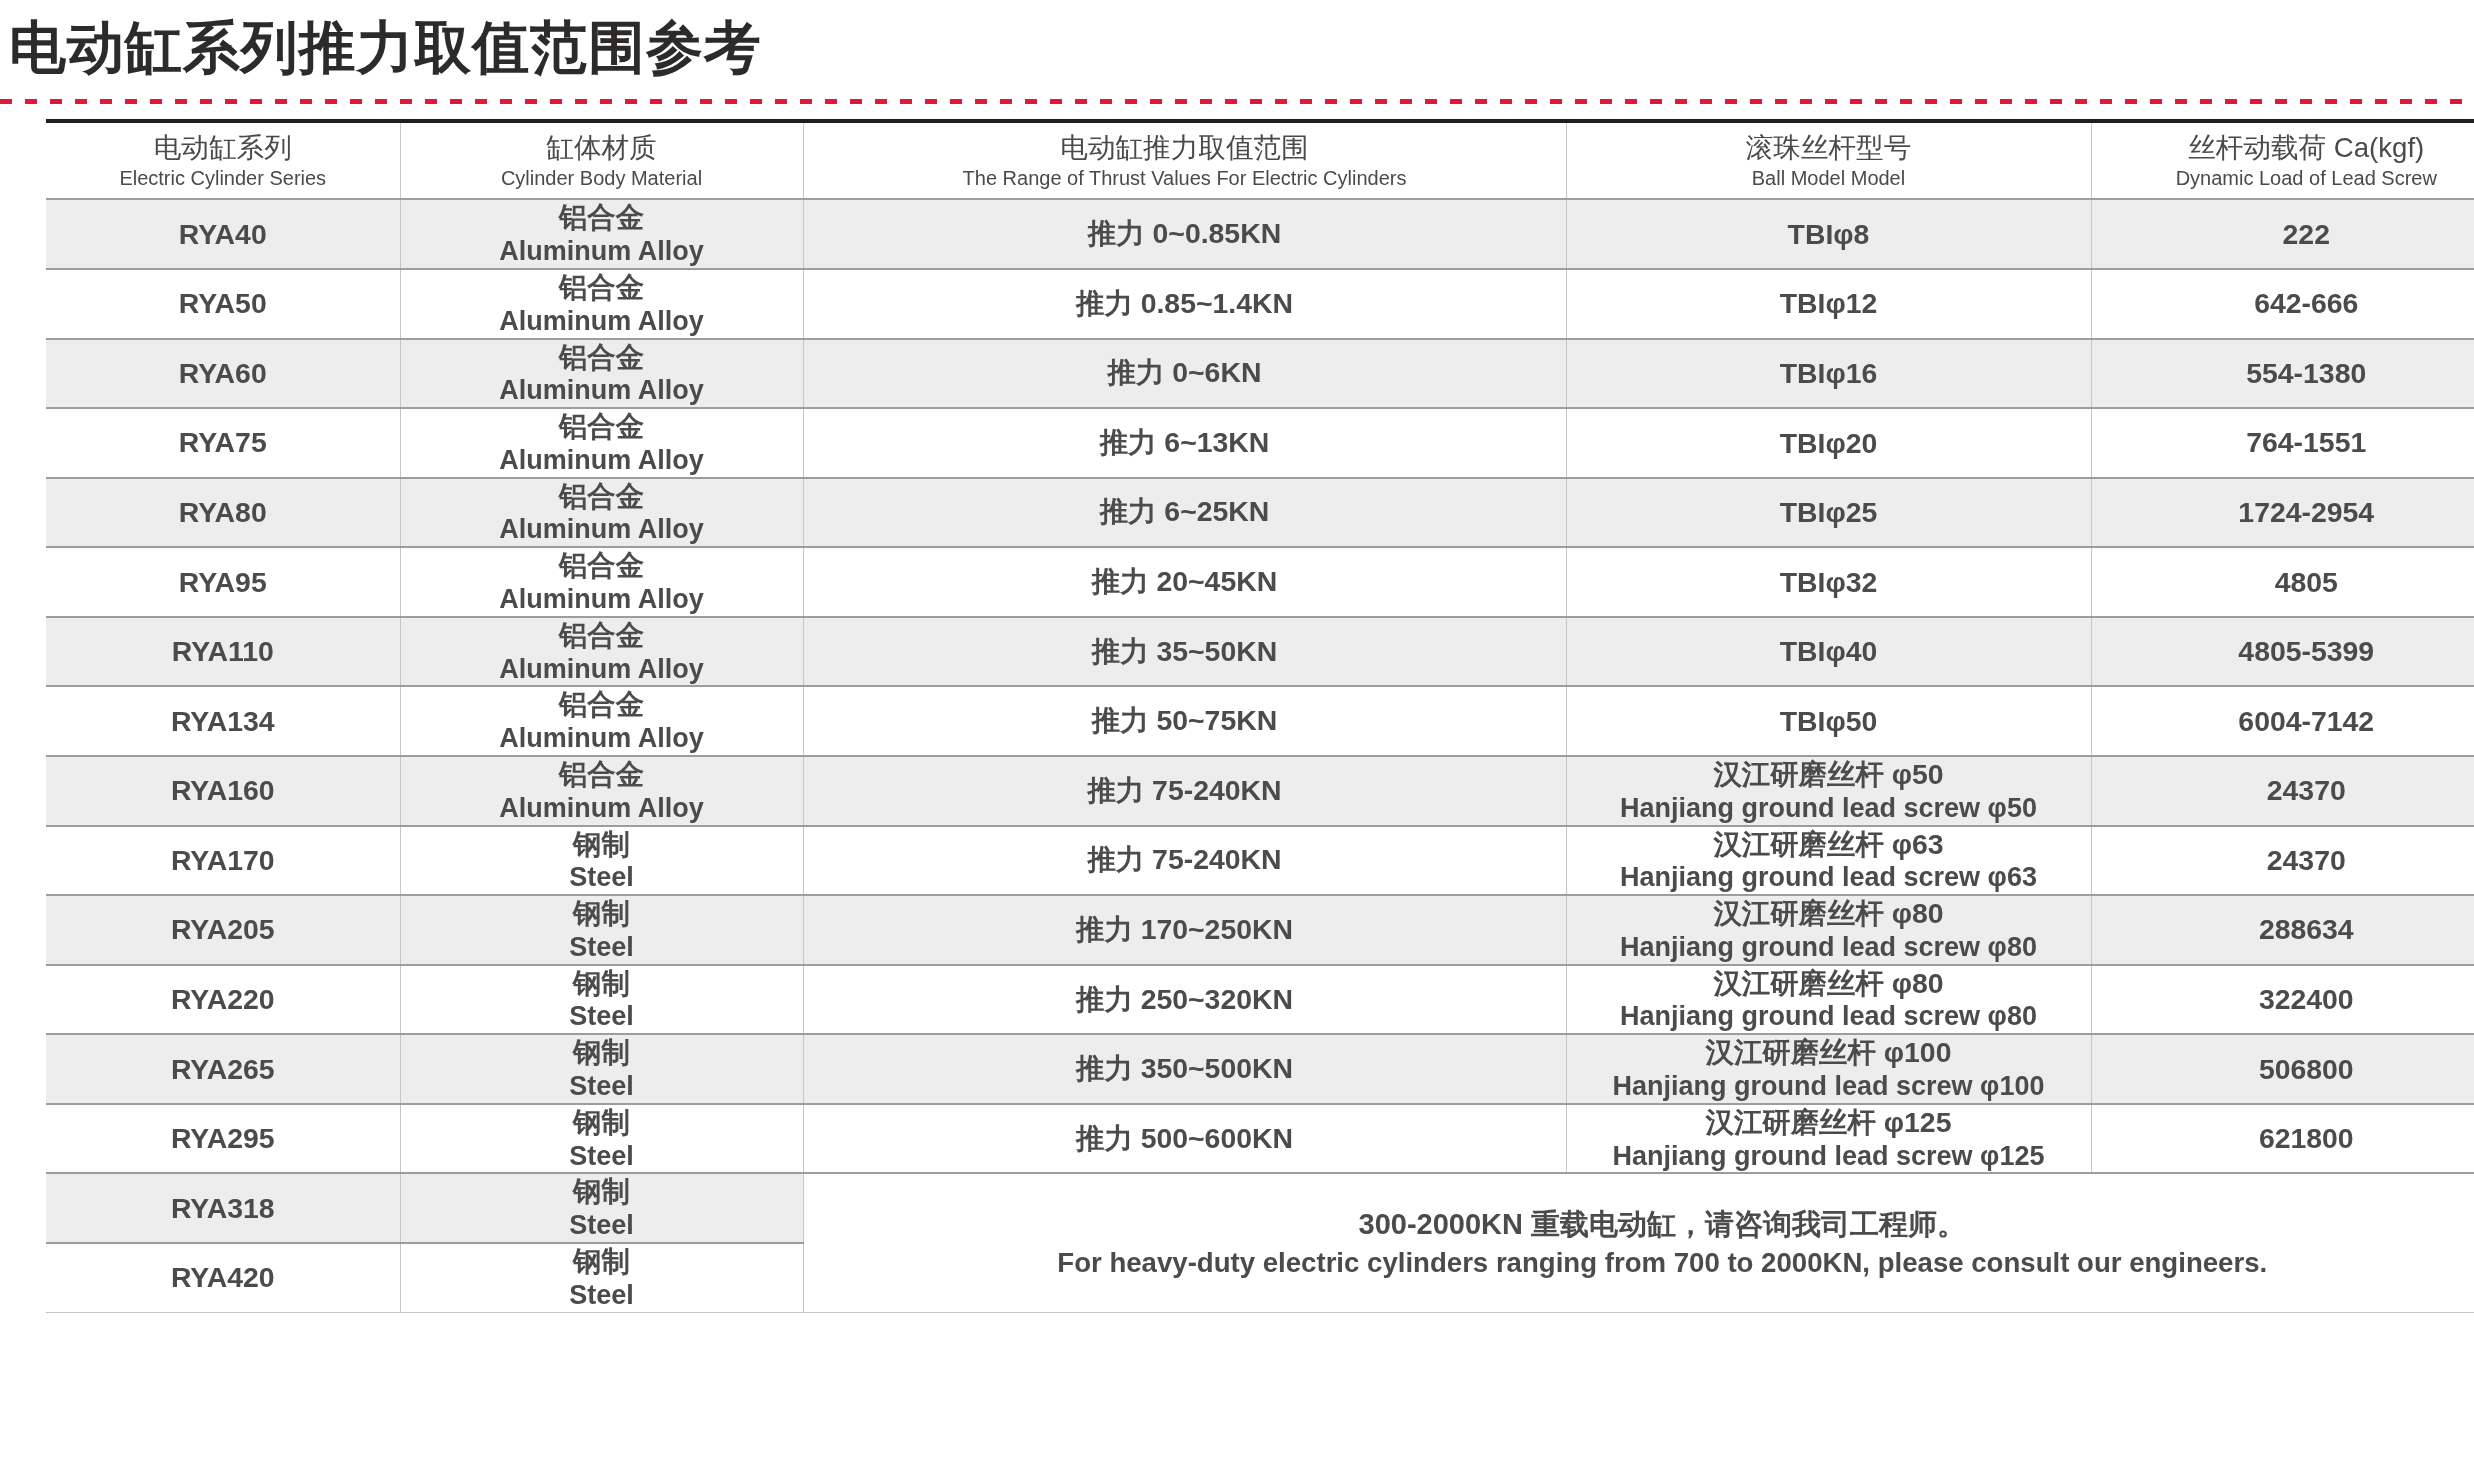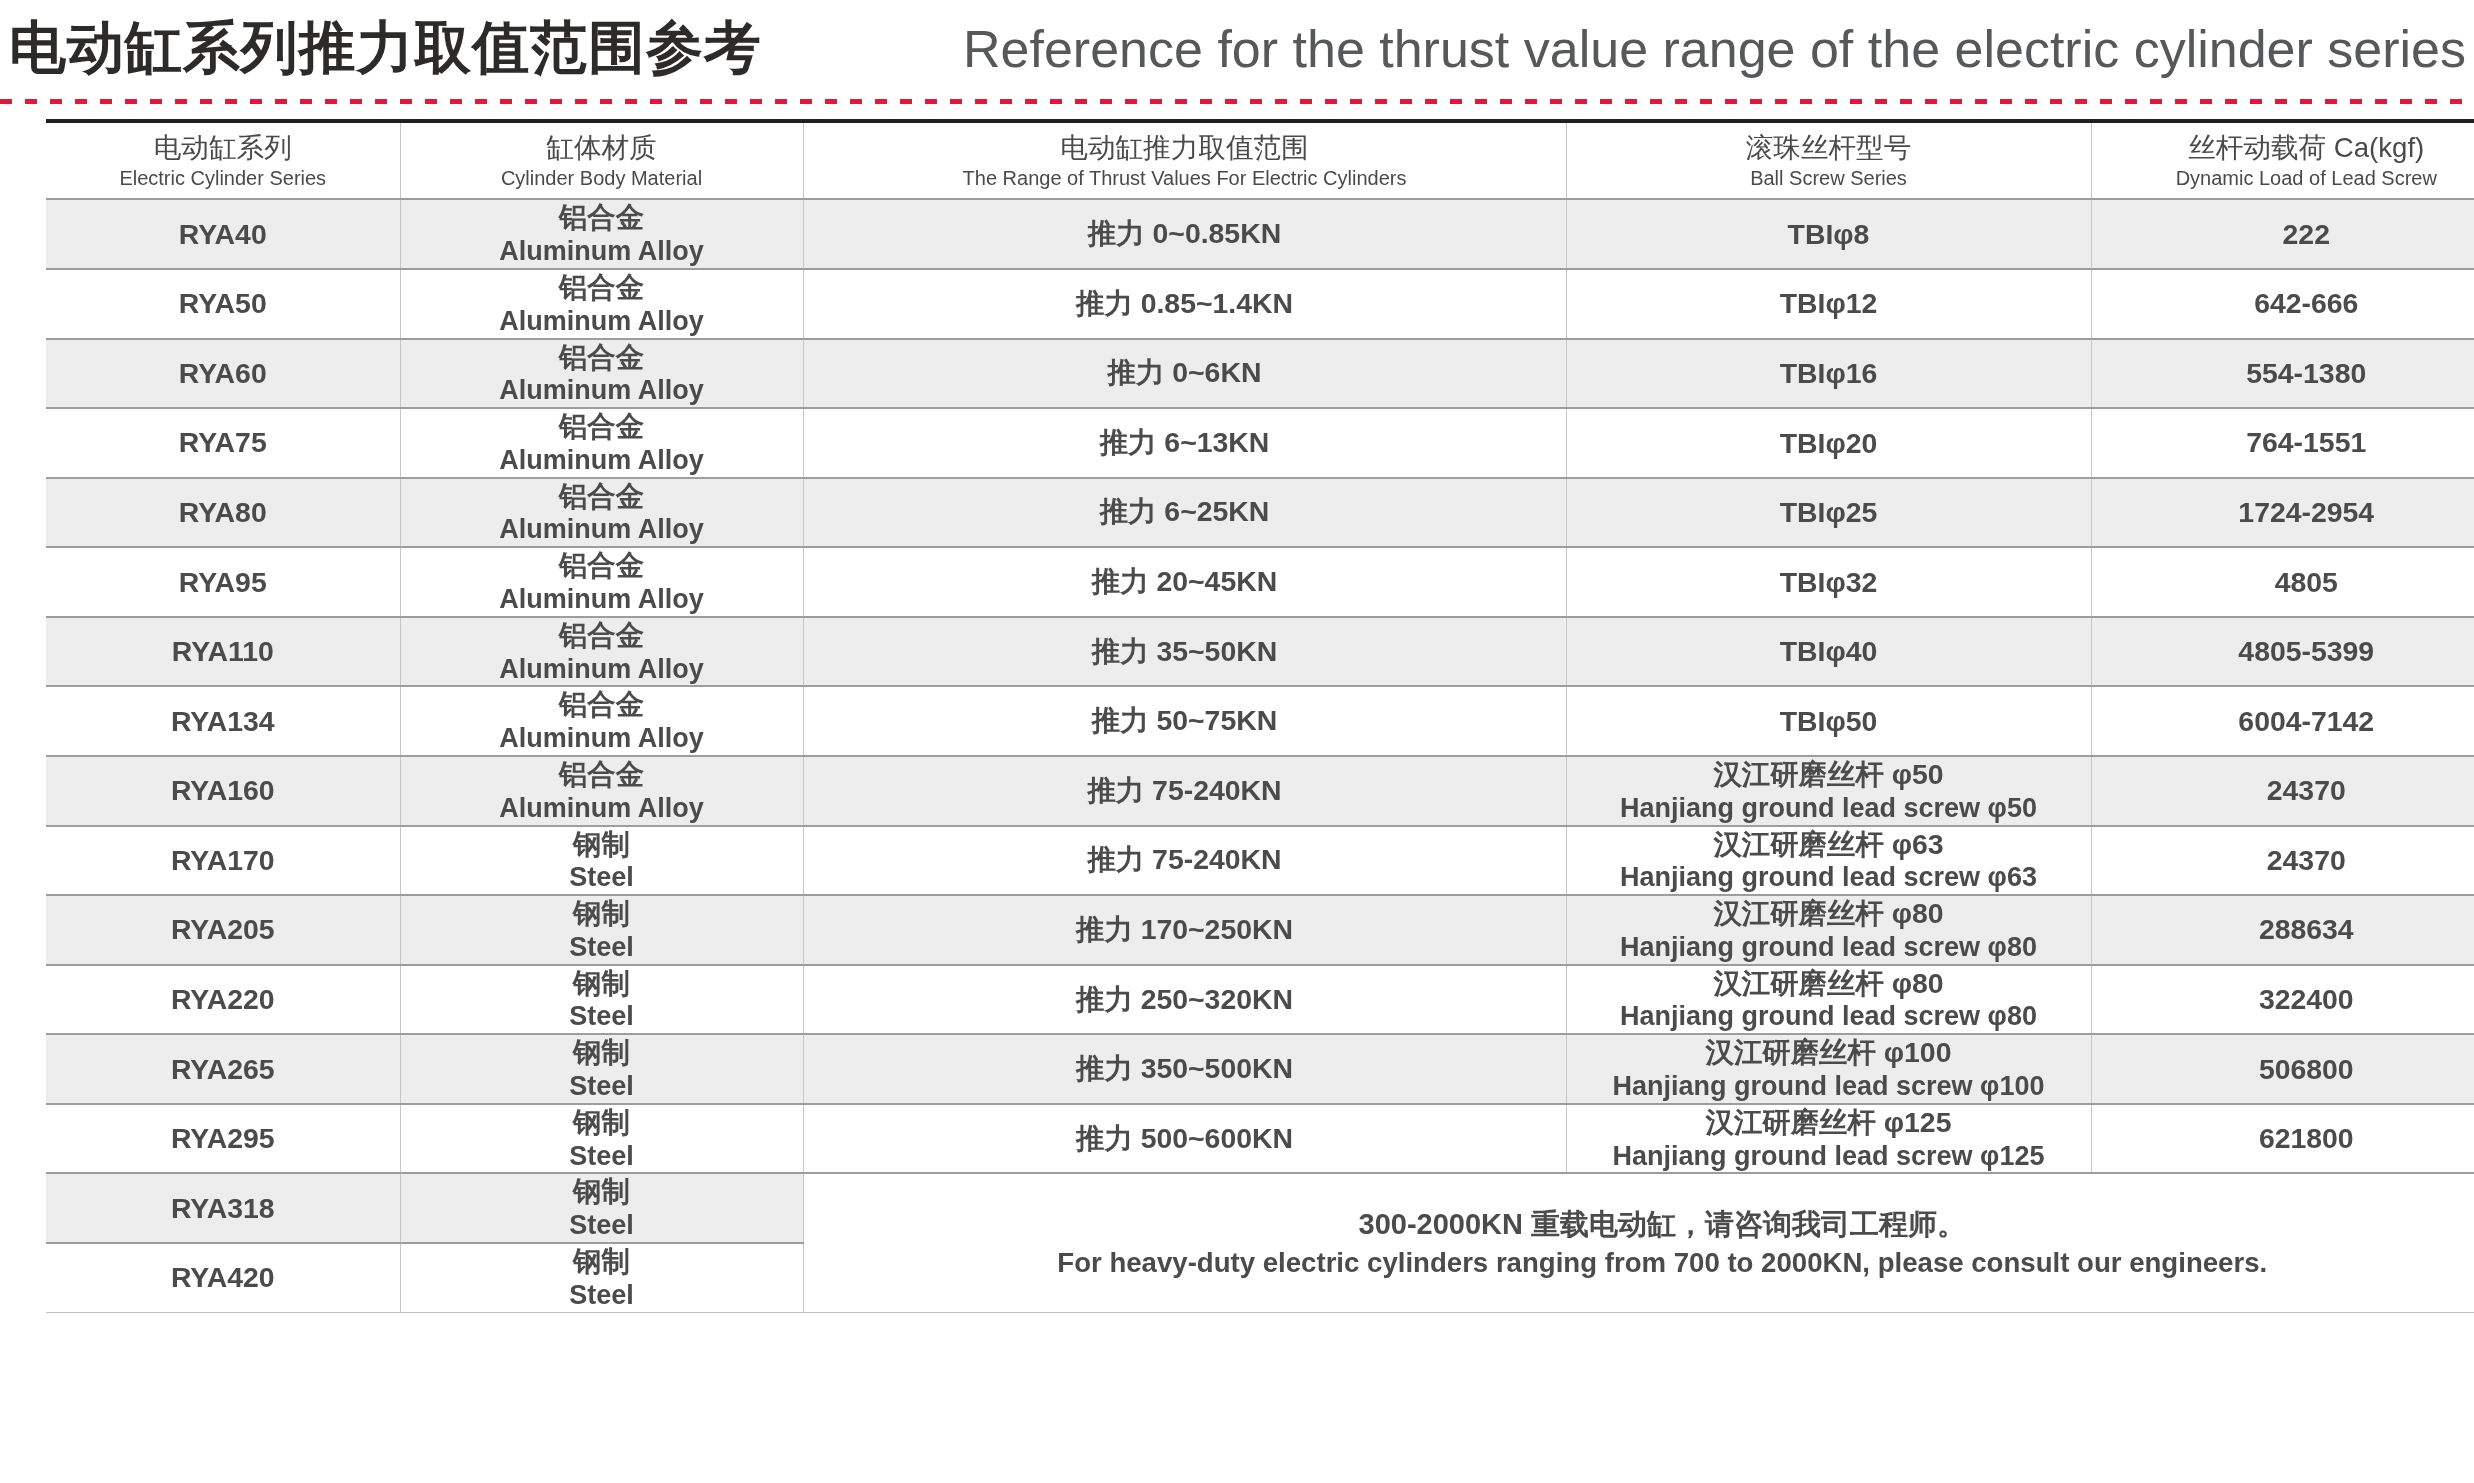--- a/index.html
+++ b/index.html
@@ -90,21 +90,20 @@
   .note-zh { font-size: 29px; line-height: 1.35; color: #4b4b4b; }
   .note-en { font-size: 27.6px; line-height: 1.35; color: #4b4b4b; }
 </style>
 </head>
 <body>
 
 <div class="page">
 
   <header class="title-bar">
     <div class="title-zh">电动缸系列推力取值范围参考</div>
-    <div class="title-en">Reference for the thrust value range of the electric cylinder series</div>
   </header>
 
   <div class="dashed-divider"></div>
 
   <table class="spec">
     <colgroup>
       <col class="c1">
         <col class="c2">
         <col class="c3">
         <col class="c4">
@@ -119,21 +118,21 @@
         <th>
           <div class="hdr-zh">缸体材质</div>
           <div class="hdr-en">Cylinder Body Material</div>
         </th>
         <th>
           <div class="hdr-zh">电动缸推力取值范围</div>
           <div class="hdr-en">The Range of Thrust Values For Electric Cylinders</div>
         </th>
         <th>
           <div class="hdr-zh">滚珠丝杆型号</div>
-          <div class="hdr-en">Ball Screw Series</div>
+          <div class="hdr-en">Ball Model Model</div>
         </th>
         <th>
           <div class="hdr-zh">丝杆动载荷 Ca(kgf)</div>
           <div class="hdr-en">Dynamic Load of Lead Screw</div>
         </th>
       </tr>
     </thead>
     <tbody>
       <tr>
         <td>RYA40</td>

